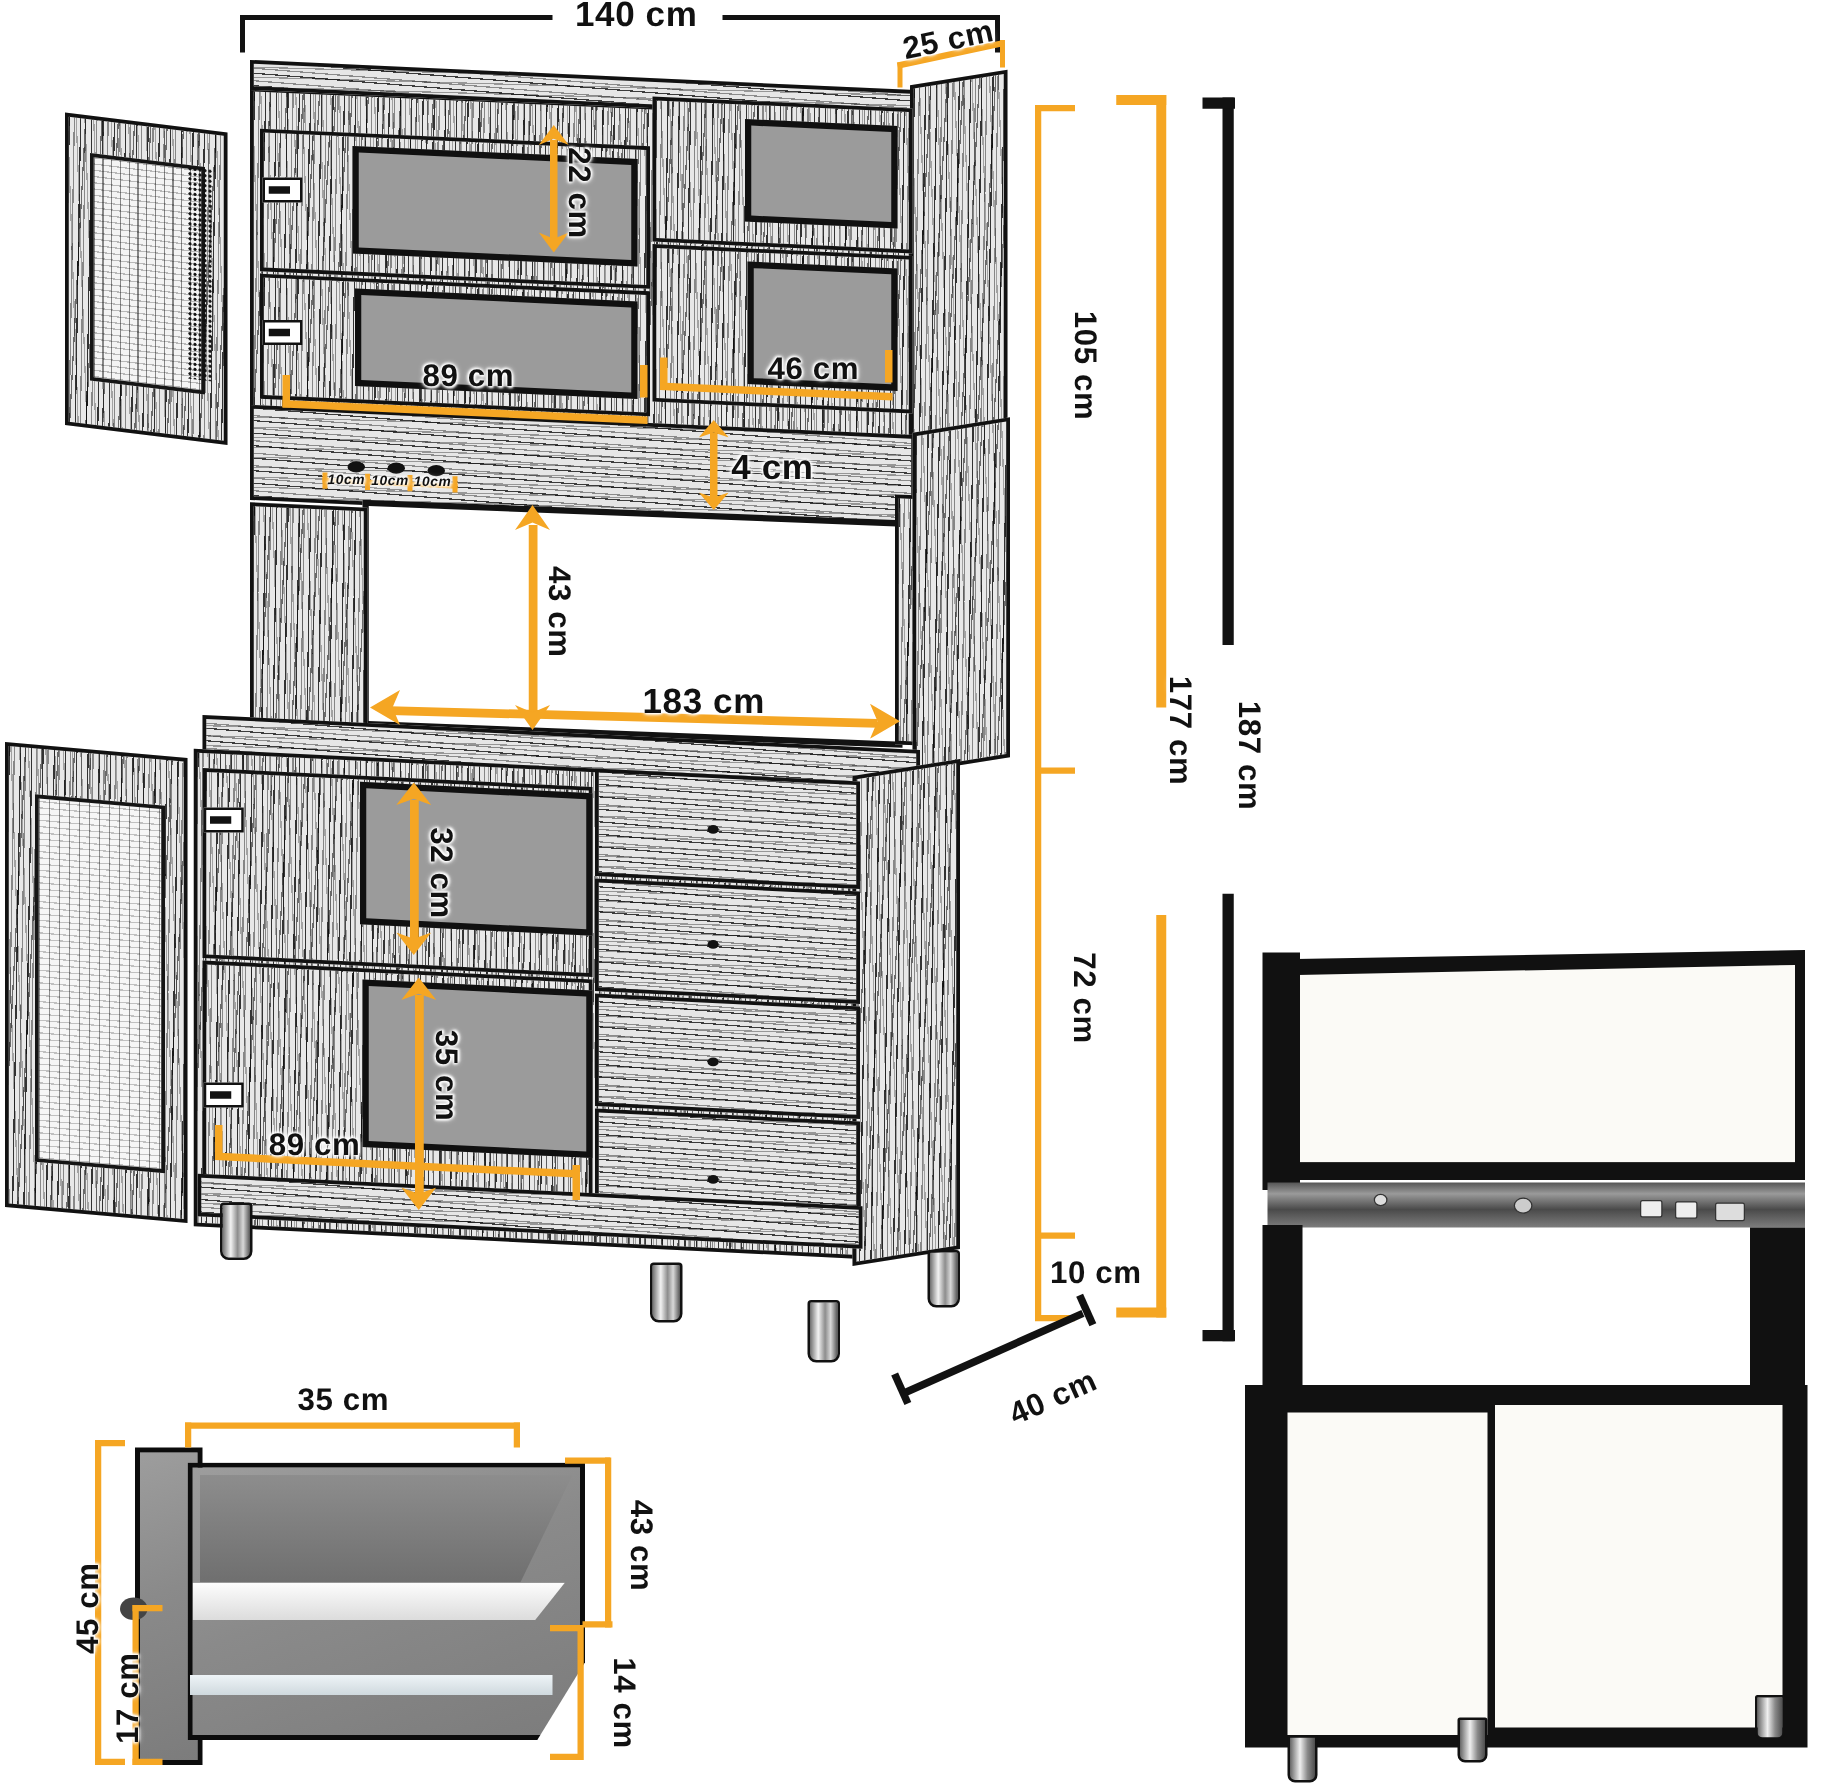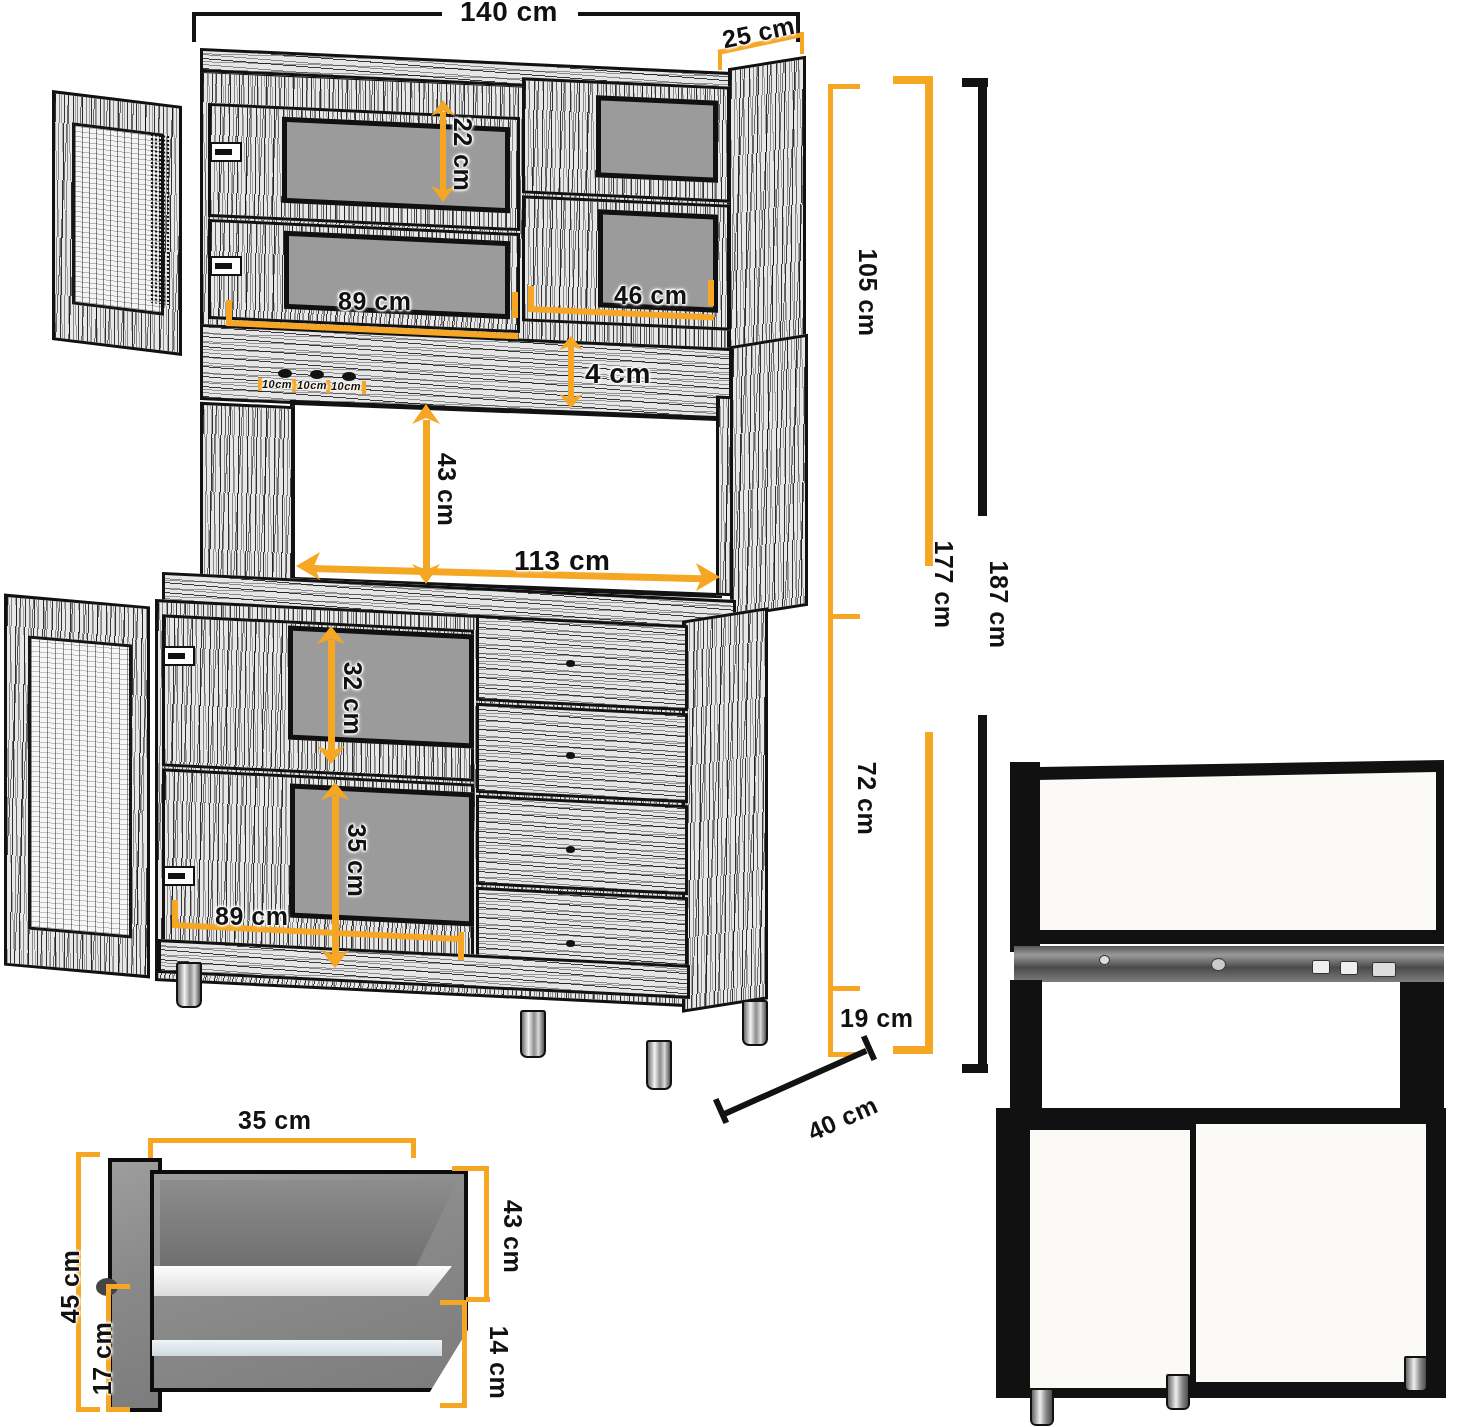--- a/index.html
+++ b/index.html
@@ -223,21 +223,21 @@
 
   <div>
     <div class="bar" style="left:312px;top:565px;width:390px;height:7px;transform:skewY(1.5deg);transform-origin:left center;"></div>
     <svg class="arw" style="left:296px;top:552px;" width="24" height="28" viewBox="0 0 24 28">
         <path d="M0 14 L24 0 L18 14 L24 28 Z" fill="#F5A623"></path>
       </svg>
     <svg class="arw" style="left:696px;top:563px;" width="24" height="28" viewBox="0 0 24 28">
         <path d="M24 14 L0 0 L6 14 L0 28 Z" fill="#F5A623"></path>
       </svg>
   </div>
-  <div class="dim f28" style="left:514px;top:545px;">113 cm</div>
+  <div class="dim f28" style="left:514px;top:545px;">183 cm</div>
 
   <div>
     <div class="bar" style="left:328px;top:640px;width:7px;height:112px;"></div>
     <svg class="arw" style="left:317px;top:626px;" width="28" height="18" viewBox="0 0 28 18">
         <path d="M14 0 L28 18 L14 13 L0 18 Z" fill="#F5A623"></path>
       </svg>
     <svg class="arw" style="left:317px;top:746px;" width="28" height="18" viewBox="0 0 28 18">
         <path d="M14 18 L0 0 L14 5 L28 0 Z" fill="#F5A623"></path>
       </svg>
   </div>
@@ -265,21 +265,21 @@
     <div class="bar" style="left:828px;top:84px;width:5px;height:534px;"></div>
     <div class="bar" style="left:828px;top:84px;width:32px;height:5px;"></div>
     <div class="bar" style="left:828px;top:614px;width:32px;height:5px;"></div>
     <div class="bar" style="left:828px;top:618px;width:5px;height:372px;"></div>
     <div class="bar" style="left:828px;top:986px;width:32px;height:5px;"></div>
     <div class="bar" style="left:828px;top:990px;width:5px;height:66px;"></div>
     <div class="bar" style="left:828px;top:1052px;width:32px;height:5px;"></div>
   </div>
   <div class="dim f25 vert rot90" style="left:824px;top:278px;">105 cm</div>
   <div class="dim f25 vert rot90" style="left:830px;top:784px;">72 cm</div>
-  <div class="dim f25" style="left:840px;top:1004px;">19 cm</div>
+  <div class="dim f25" style="left:840px;top:1004px;">10 cm</div>
 
   <div>
     <div class="bar" style="left:925px;top:76px;width:8px;height:490px;"></div>
     <div class="bar" style="left:893px;top:76px;width:40px;height:8px;"></div>
     <div class="bar" style="left:925px;top:732px;width:8px;height:322px;"></div>
     <div class="bar" style="left:893px;top:1046px;width:40px;height:8px;"></div>
   </div>
   <div class="dim f25 vert rot90" style="left:900px;top:570px;">177 cm</div>
 
   <div>

